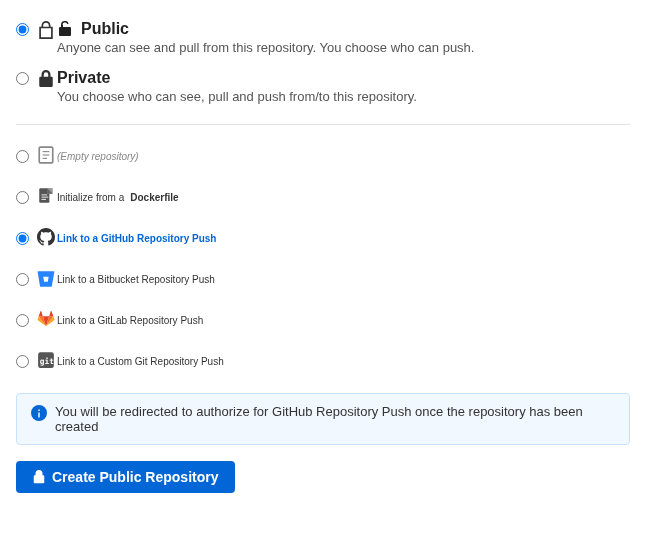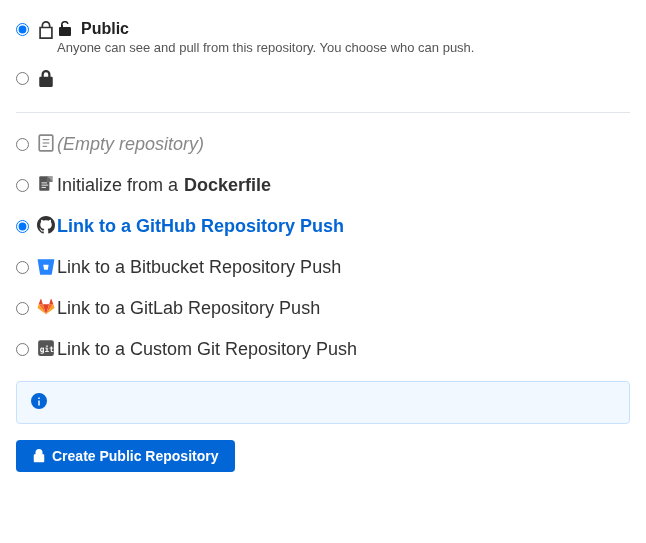--- a/index.html
+++ b/index.html
@@ -66,21 +66,21 @@
     .init-section .radio-option {
       align-items: center;
       margin-bottom: 10px;
     }
 
     .init-section .radio-option input[type="radio"] {
       margin-top: 0;
     }
 
     .init-label {
-      font-size: 18px;
+      font-size: 10px;
       color: #333;
       display: flex;
       align-items: center;
       gap: 6px;
     }
 
     .init-label .bold {
       font-weight: 700;
     }
 
@@ -164,20 +164,24 @@
     </label>
   </div>
 
   <div class="radio-option">
     <input type="radio" name="visibility" id="private" style="">
     <div class="icon">
       <svg class="icon-svg" viewBox="0 0 16 16" fill="currentColor">
         <path fill-rule="evenodd" d="M4 4a4 4 0 018 0v2h1a1 1 0 011 1v7a1 1 0 01-1 1H3a1 1 0 01-1-1V7a1 1 0 011-1h1V4zm2 0a2 2 0 114 0v2H6V4z"></path>
       </svg>
     </div>
+    <label class="radio-label-group" for="private">
+      <span class="radio-title">Private</span>
+      <span class="radio-desc">You choose who can see, pull and push from/to this repository.</span>
+    </label>
   </div>
 
 </div>
 
 <hr class="divider">
 
 <div class="section init-section">
 
   <div class="radio-option">
     <input type="radio" name="init" id="empty" style="">
@@ -257,20 +261,21 @@
   </div>
 
 </div>
 
 <div class="info-box">
   <span class="info-icon">
     <svg width="16" height="16" viewBox="0 0 16 16" fill="#0366d6">
       <path fill-rule="evenodd" d="M8 0a8 8 0 100 16A8 8 0 008 0zm.75 12.5h-1.5v-5h1.5v5zm0-6.5h-1.5V4.5h1.5V6z"></path>
     </svg>
   </span>
+  <span class="info-text">You will be redirected to authorize for GitHub Repository Push once the repository has been created</span>
 </div>
 
 <button class="create-btn">
   <svg width="14" height="14" viewBox="0 0 16 16" fill="white">
     <path fill-rule="evenodd" d="M4 4a4 4 0 018 0v2h1a1 1 0 011 1v7a1 1 0 01-1 1H3a1 1 0 01-1-1V7a1 1 0 011-1h1V4z"></path>
   </svg>
   <span>Create Public Repository</span>
 </button>
 
 </body></html>

